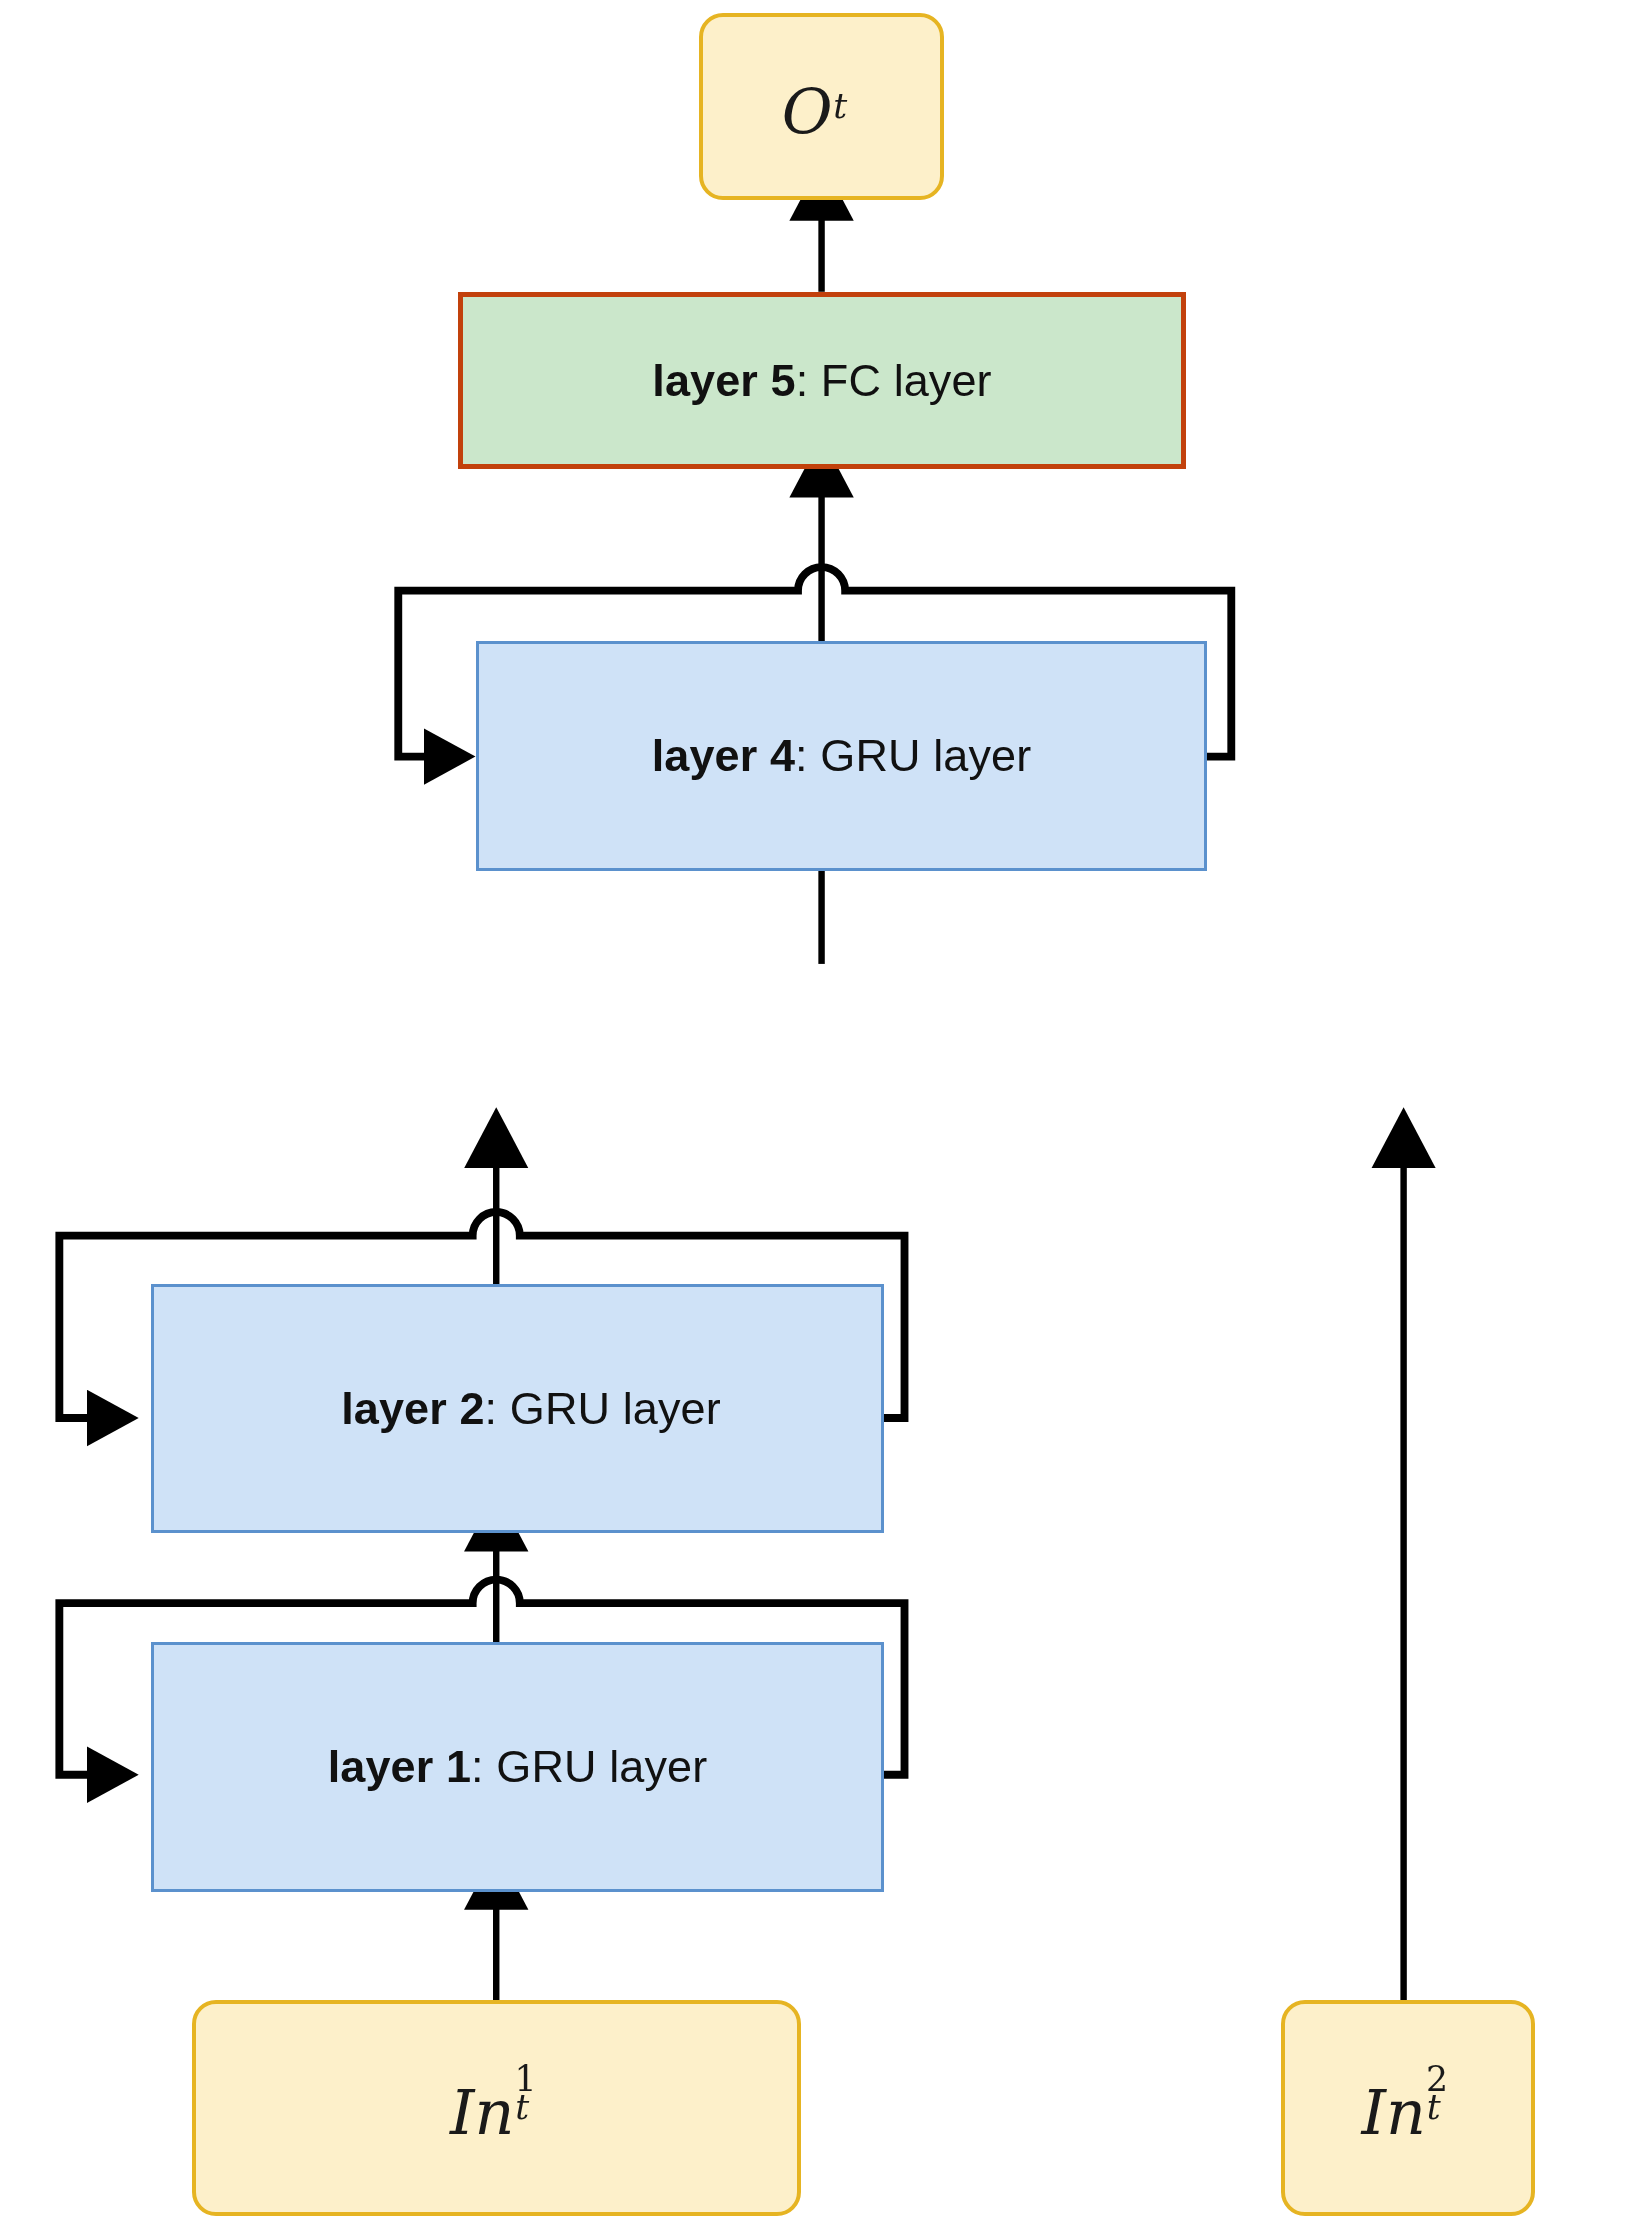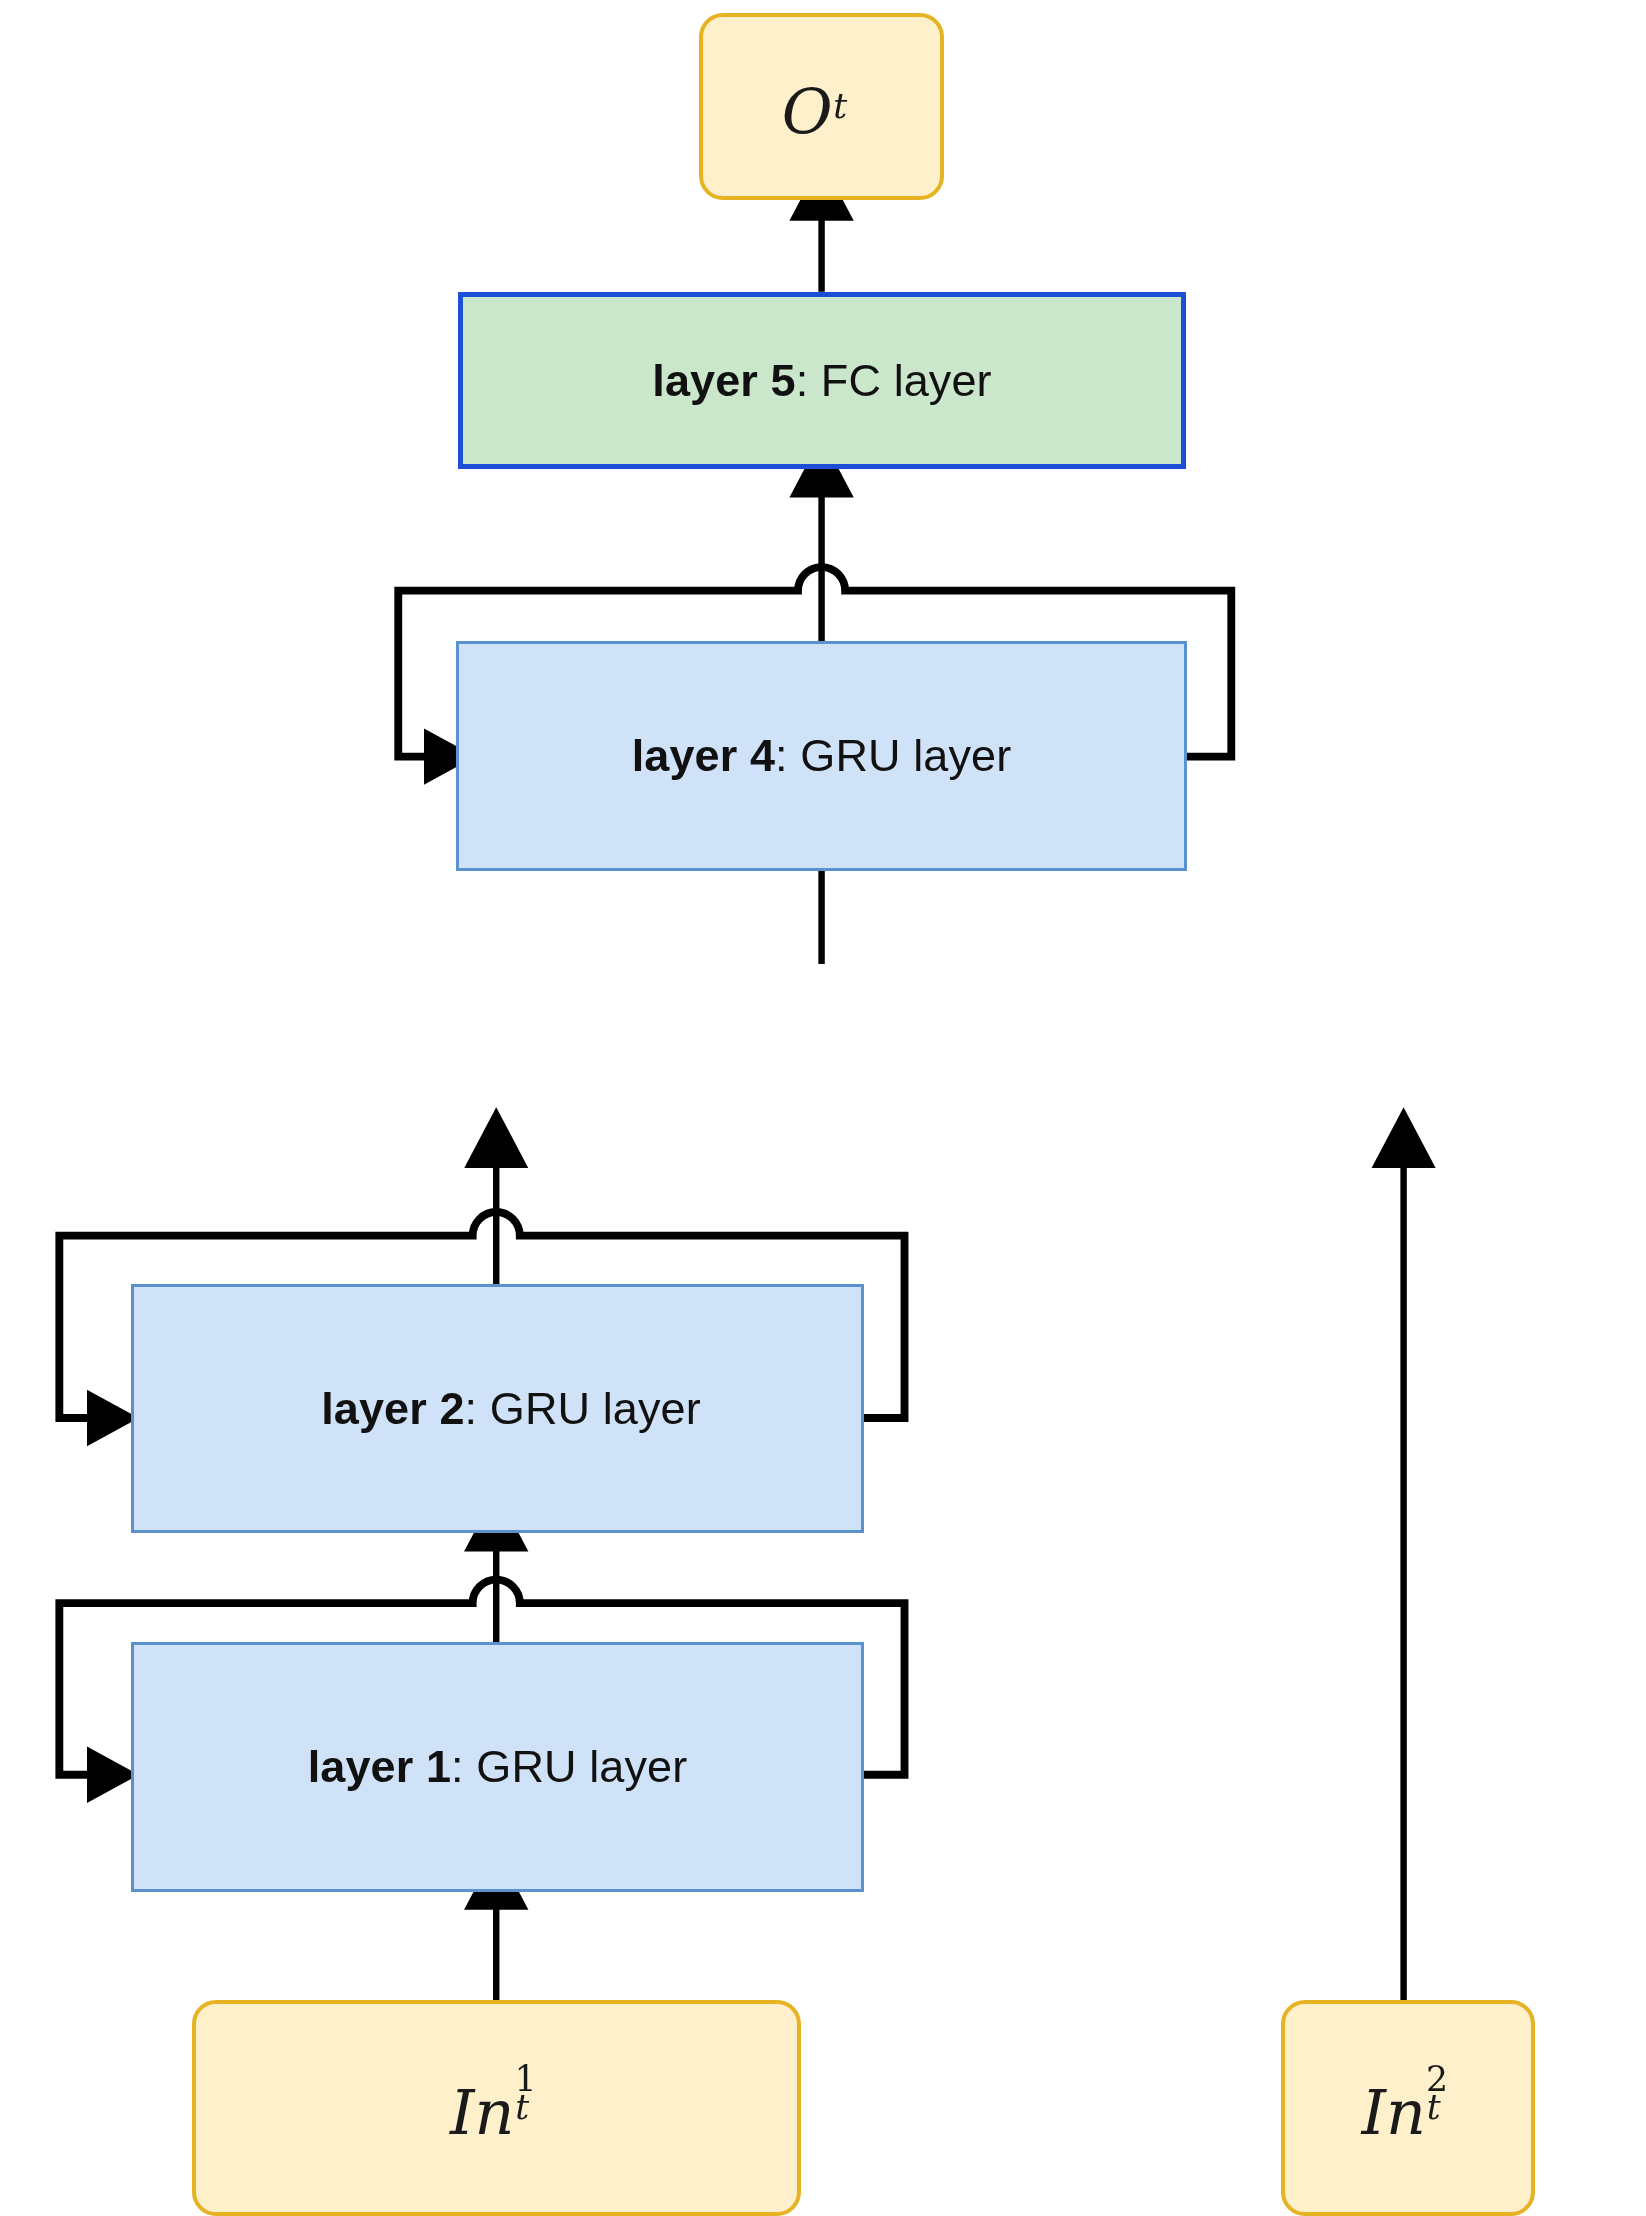--- a/index.html
+++ b/index.html
@@ -35,25 +35,26 @@
     background: #fdf0ca;
     border: 4.3px solid #e6b422;
     border-radius: 24px;
     color: #1a1a1a;
   }
   
   .gru-node {
     background: #cfe2f7;
     border: 3.6px solid #5b91cd;
     color: #111111;
+    margin-left: 20px;
   }
   
   .fc-node {
     background: #cbe7cb;
-    border: 5px solid #1d4ed8;
+    border: 5px solid #c2410c;
     color: #111111;
   }
   .layer-label {
     font-size: 45px;
     line-height: 1.1;
     letter-spacing: 0.1px;
     white-space: nowrap;
     font-weight: 400;
   }
   .layer-label .bold {

